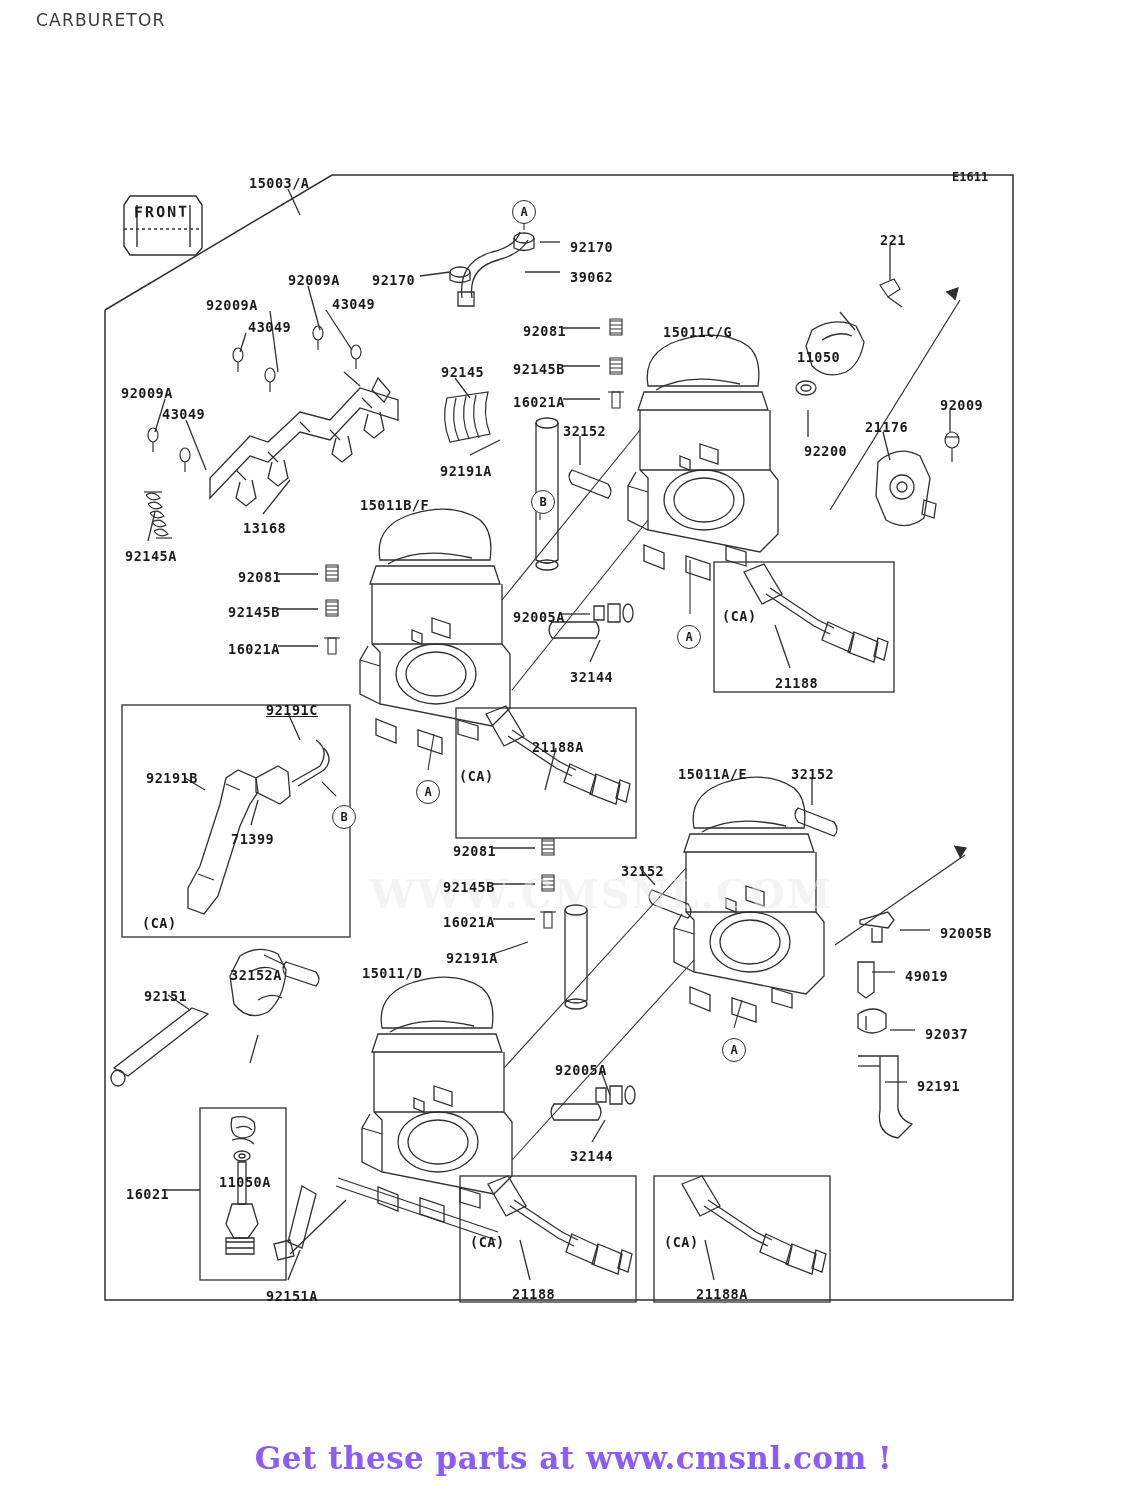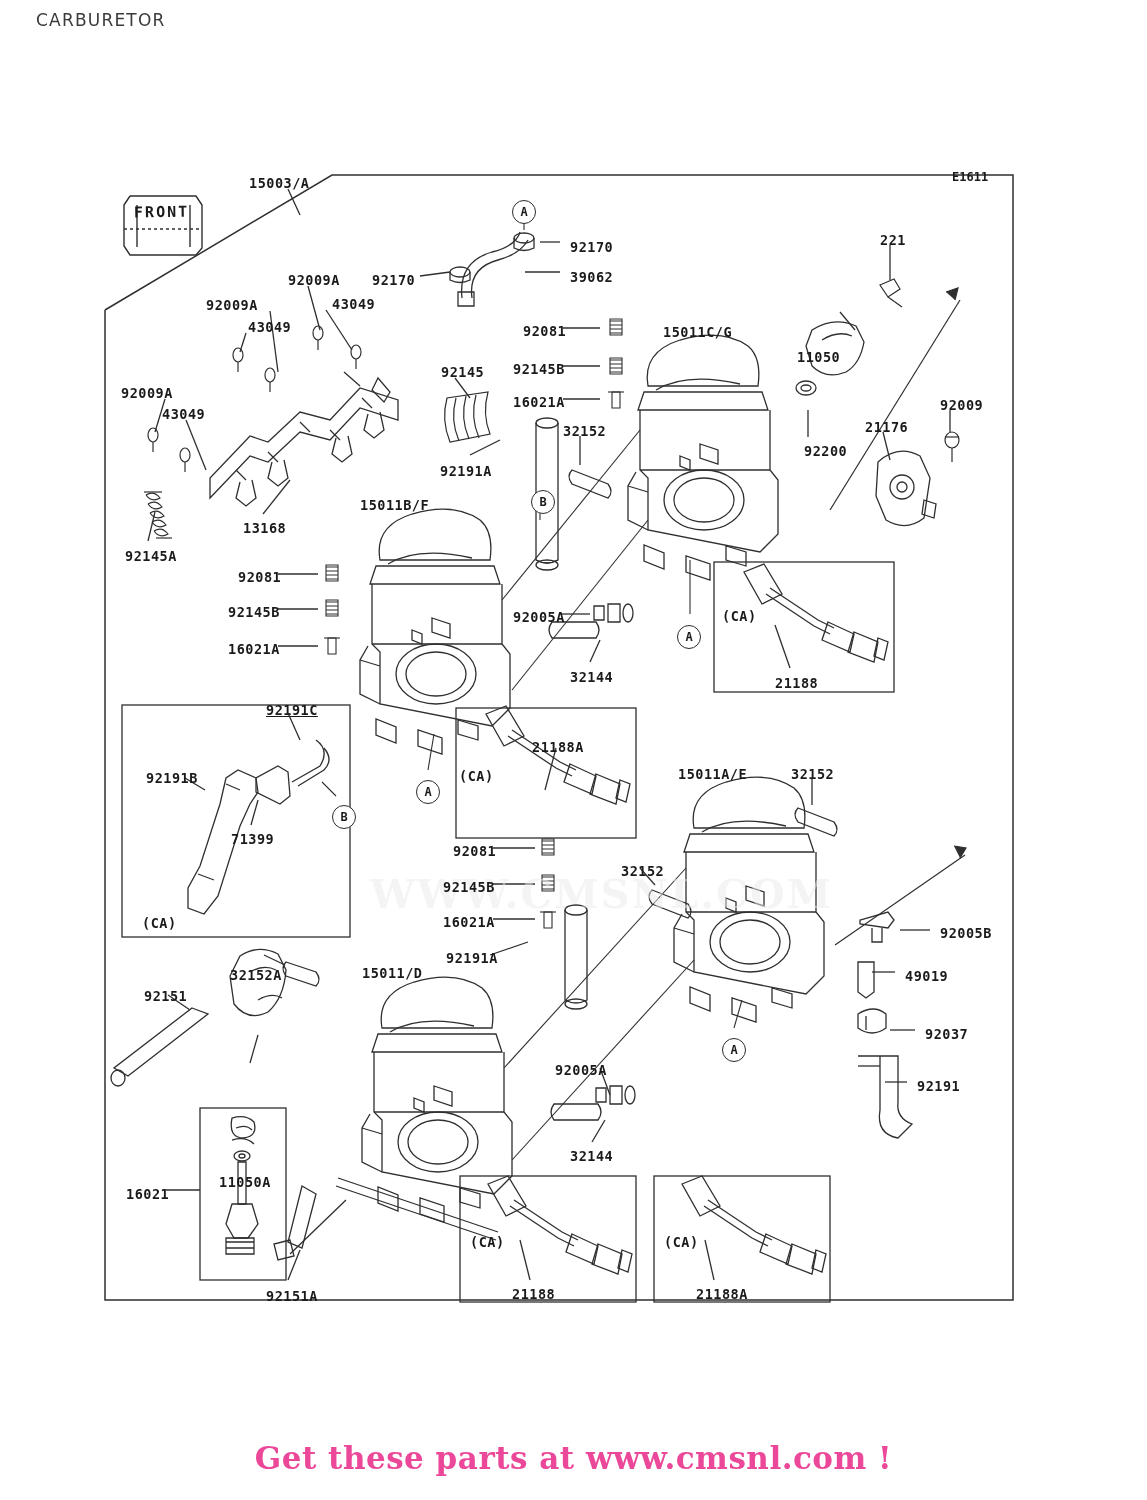--- a/index.html
+++ b/index.html
@@ -26,21 +26,21 @@
   #footer {
     position: absolute;
     left: 0;
     top: 1440px;
     width: 100%;
     text-align: center;
     font-family: "DejaVu Serif", serif;
     font-weight: bold;
     font-size: 31px;
     letter-spacing: 0.5px;
-    color: #ec4899;
+    color: #8b5cf6;
   }
   #diagram {
     position: absolute;
     left: 0;
     top: 0;
     width: 1147px;
     height: 1430px;
   }
   .lbl {
     position: absolute;

